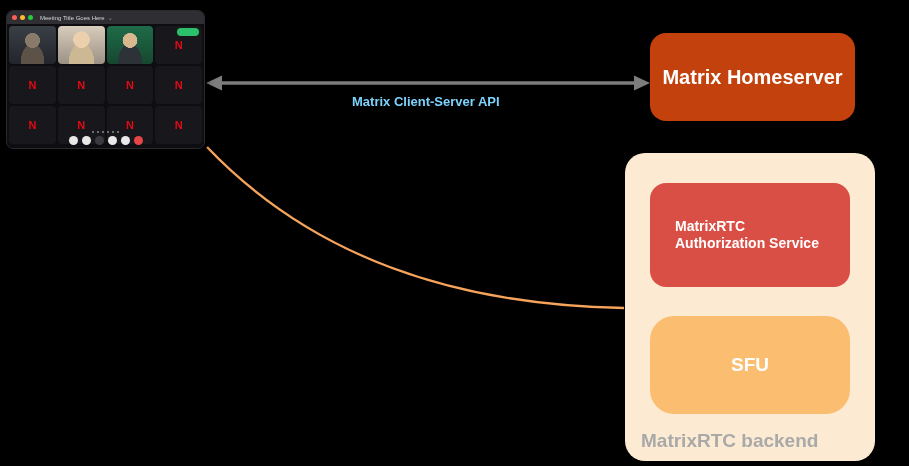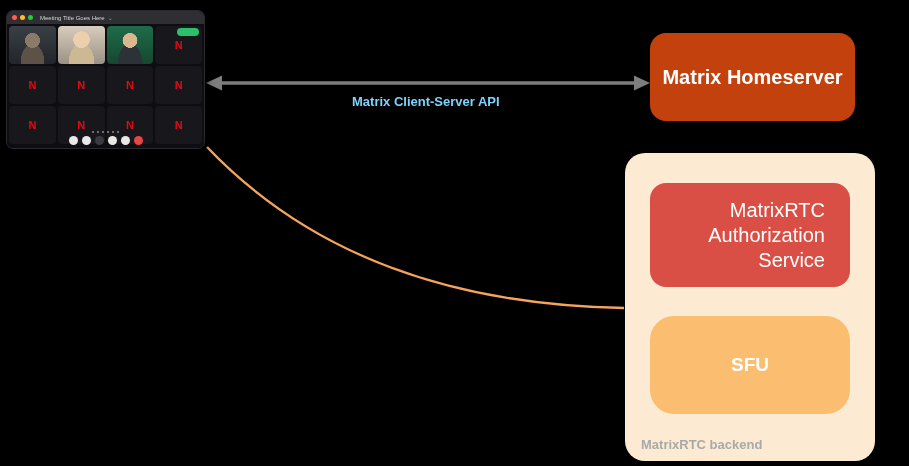--- a/index.html
+++ b/index.html
@@ -21,28 +21,28 @@
   .homeserver span{color:#fff;font-weight:bold;font-size:20px;}
   
   .backend{
     position:absolute;left:625px;top:153px;width:250px;height:308px;z-index:2;
     background:#fcebd2;border-radius:20px;
   }
   .auth{
     position:absolute;left:25px;top:30px;width:200px;height:104px;
     background:#d94f45;border-radius:16px;display:flex;align-items:center;justify-content:center;
   }
-  .auth span{color:#fff;font-weight:normal;font-size:20px;line-height:1.25;text-align:right;width:150px;}
+  .auth span{color:#fff;font-weight:bold;font-size:14px;line-height:1.25;text-align:left;width:150px;}
   .sfu{
     position:absolute;left:25px;top:163px;width:200px;height:98px;
     background:#fbbd70;border-radius:24px;display:flex;align-items:center;justify-content:center;
   }
   .sfu span{color:#fff;font-weight:bold;font-size:19px;}
   .backend-label{
-    position:absolute;left:16px;bottom:9px;color:#a9a9a9;font-size:13px;font-weight:bold;
+    position:absolute;left:16px;bottom:9px;color:#a9a9a9;font-size:19px;font-weight:bold;
   }
   
   .window{
     position:absolute;left:6px;top:10px;width:199px;height:139px;z-index:3;
     background:#101014;border-radius:7px;overflow:hidden;border:1px solid #2a2a2e;
     box-shadow:0 2px 10px rgba(0,0,0,.7);box-sizing:border-box;
   }
   .titlebar{height:13px;background:#2e2e33;display:flex;align-items:center;gap:3px;padding:0 5px;}
   .tl{width:5px;height:5px;border-radius:50%;flex:0 0 auto;}
   .tl-red{background:#ff5f57}.tl-yellow{background:#febc2e}.tl-green{background:#28c840}

